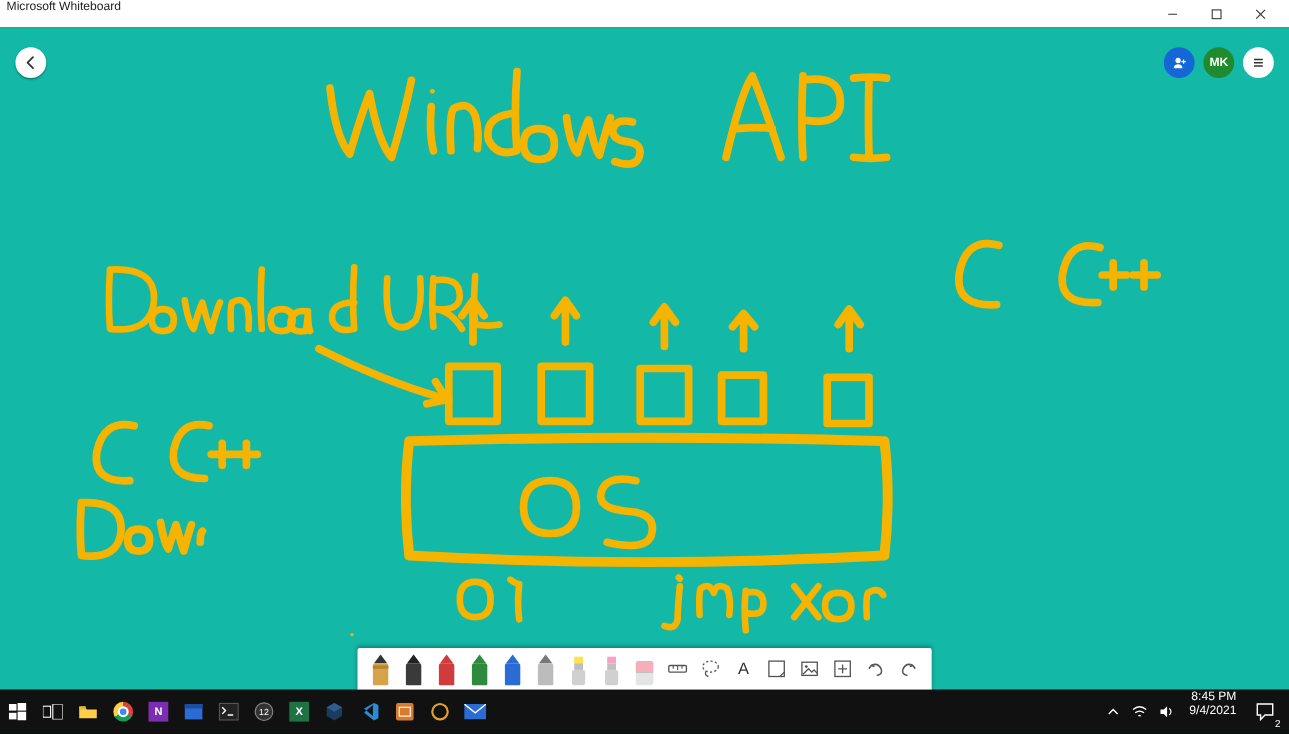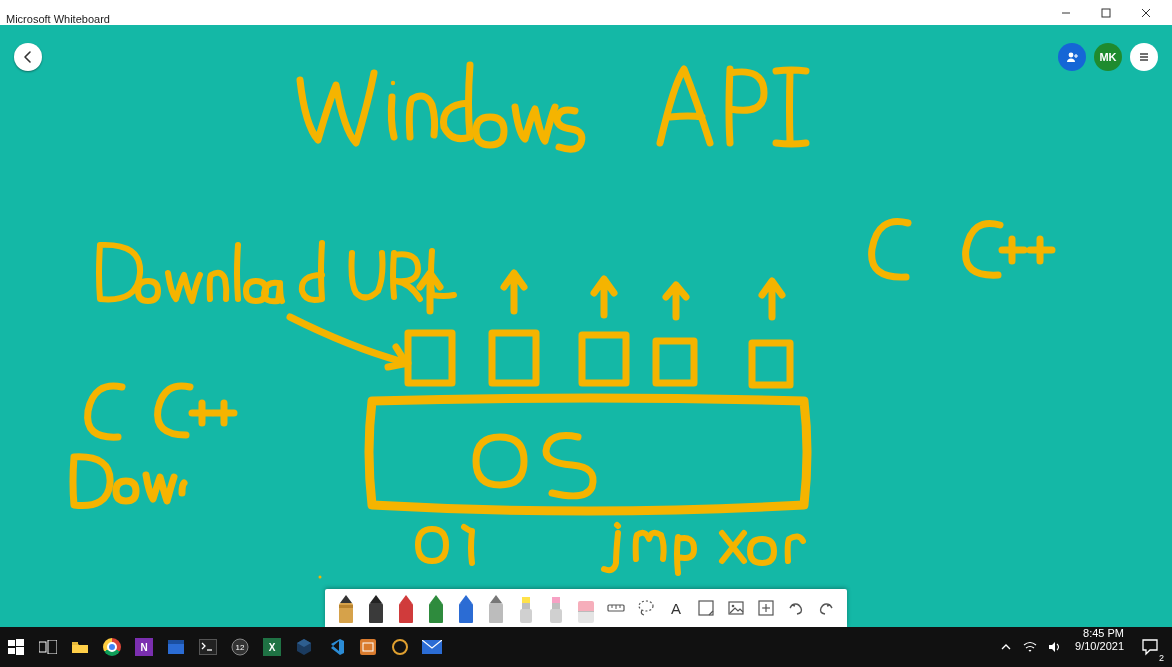--- a/index.html
+++ b/index.html
@@ -1,18 +1,18 @@
 <!DOCTYPE html>
 <html><head>
 <meta charset="utf-8">
 <style>
   * { box-sizing: border-box; margin: 0; padding: 0; }
   html, body { width: 1172px; height: 667px; overflow: hidden; font-family: "Segoe UI", Arial, sans-serif; background: #000; }
   
-  .titlebar { height: 25px; background: #fff; display: flex; align-items: flex-end; padding: 0 6px; font-size: 11px; color: #222; }
+  .titlebar { height: 25px; background: #fff; display: flex; align-items: flex-start; padding: 0 6px; font-size: 11px; color: #222; }
   .titlebar .title { flex: 0 0 auto; }
   .titlebar .spacer { flex: 1; }
   .winctl { width: 40px; height: 25px; display: flex; align-items: center; justify-content: center; color: #222; }
   .winctl svg { display: block; }
 
   .app { position: relative; height: 602px; background: #14b8a6; }
   .canvas { position: absolute; inset: 0; }
 
   .btn-back { position: absolute; top: 18px; left: 14px; width: 28px; height: 28px; border-radius: 50%; background: #fff; display: flex; align-items: center; justify-content: center; box-shadow: 0 1px 2px rgba(0,0,0,.4); }
   .btn-back svg { display: block; }
@@ -435,21 +435,21 @@
         </svg>
       </div>
     <div class="tray-ico">
         <svg width="14" height="14" viewBox="0 0 14 14">
           <path d="M2 5h3l3-3v10l-3-3H2z" fill="#fff"></path>
           <path d="M10 4q3 3 0 6" fill="none" stroke="#fff" stroke-width="1.1"></path>
         </svg>
       </div>
     <div class="clock">
       <div>8:45 PM</div>
-      <div>9/10/2021</div>
+      <div>9/4/2021</div>
     </div>
     <div class="tray-ico" style="width:28px;position:relative">
       <svg width="18" height="18" viewBox="0 0 18 18">
           <path d="M2 2h14v10H9l-4 4v-4H2z" fill="none" stroke="#fff" stroke-width="1.3"></path>
         </svg>
       <span style="position:absolute;bottom:4px;right:0;font-size:9px;color:#fff">2</span>
     </div>
   </div>
 </div>
 

